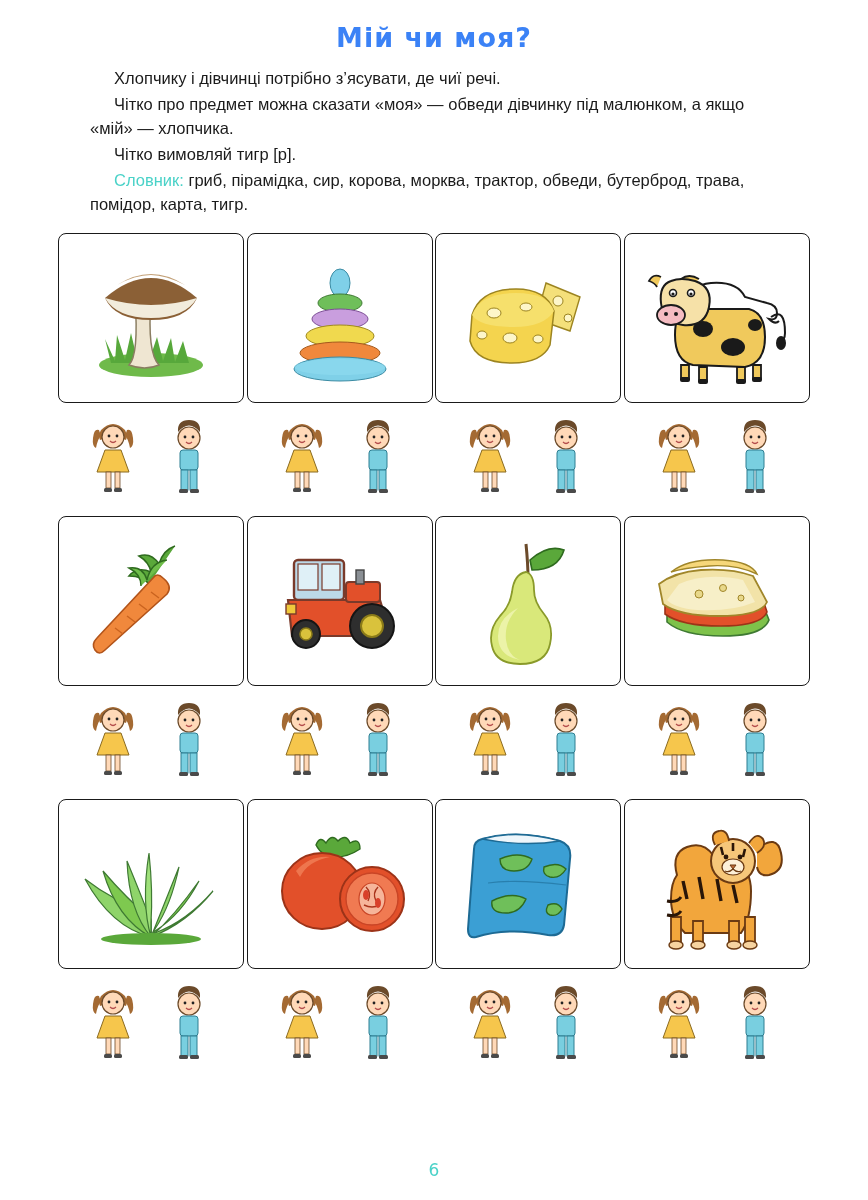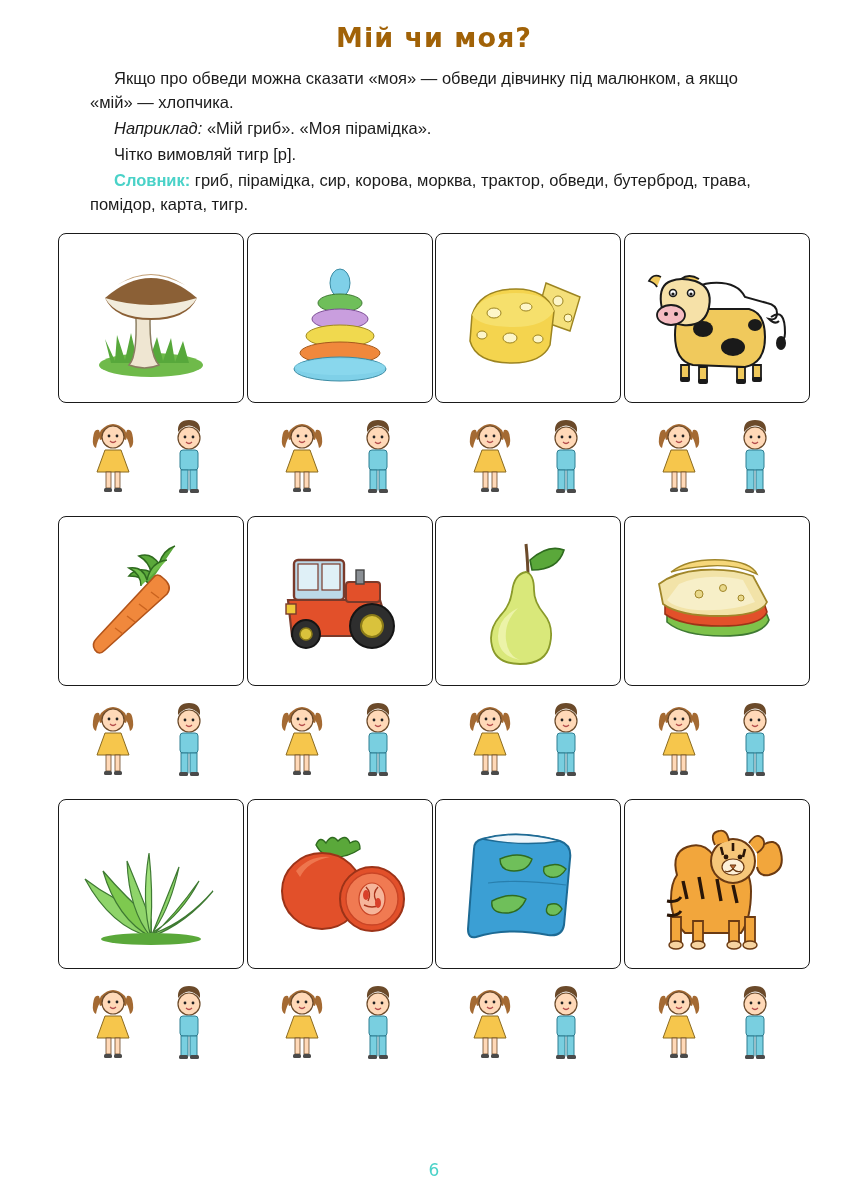--- a/index.html
+++ b/index.html
@@ -19,41 +19,41 @@
     width: 868px;
     height: 1200px;
     position: relative;
     box-sizing: border-box;
     padding: 0 28px;
   }
   .title {
     text-align: center;
     font-size: 27px;
     font-weight: bold;
-    color: #a16207;
+    color: #3b82f6;
     letter-spacing: 1px;
     margin: 22px 0 14px 0;
     font-family: "DejaVu Sans", sans-serif;
   }
   .instructions {
     font-size: 16.5px;
     line-height: 1.45;
     padding: 0 62px 0 62px;
     color: #1b1b1b;
   }
   .instructions p {
     margin: 0 0 2px 0;
     text-indent: 24px;
   }
   .it {
     font-style: italic;
   }
   .vocab-label {
     color: #4ad2c8;
-    font-weight: bold;
+    font-weight: normal;
   }
 
   .grid {
     margin-top: 16px;
     padding: 0 30px;
   }
   .row {
     display: flex;
     justify-content: space-between;
     align-items: flex-start;
@@ -103,25 +103,22 @@
   }
 </style>
 </head>
 <body>
 
 <div class="page">
 
   <div class="title">Мій чи моя?</div>
 
   <div class="instructions">
-    <p>Якщо про обведи можна сказати «моя» — обведи дівчинку під малюнком, а якщо «мій» — хлопчика.</p>
-    <p>
-      <span class="it">Наприклад:</span>
-      <span>«Мій гриб». «Моя пірамідка».</span>
-    </p>
+    <p>Хлопчику і дівчинці потрібно з’ясувати, де чиї речі.</p>
+    <p>Чітко про предмет можна сказати «моя» — обведи дівчинку під малюнком, а якщо «мій» — хлопчика.</p>
     <p>Чітко вимовляй тигр [р].</p>
     <p>
       <span class="vocab-label">Словник:</span>
       <span>гриб, пірамідка, сир, корова, морква, трактор, обведи, бутерброд, трава, помідор, карта, тигр.</span>
     </p>
   </div>
 
   <div class="grid">
 
     <div class="row">

